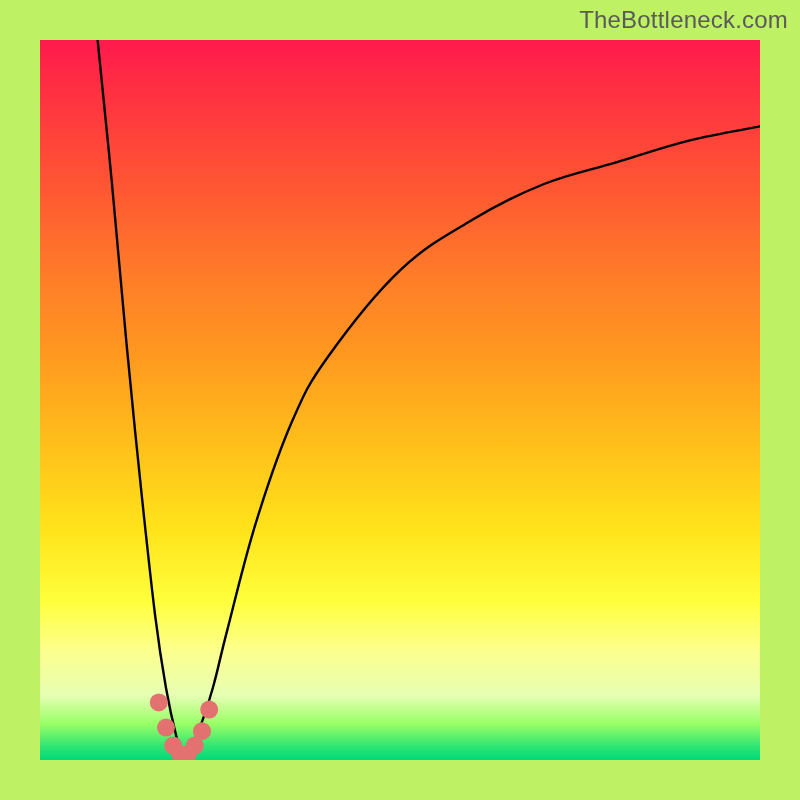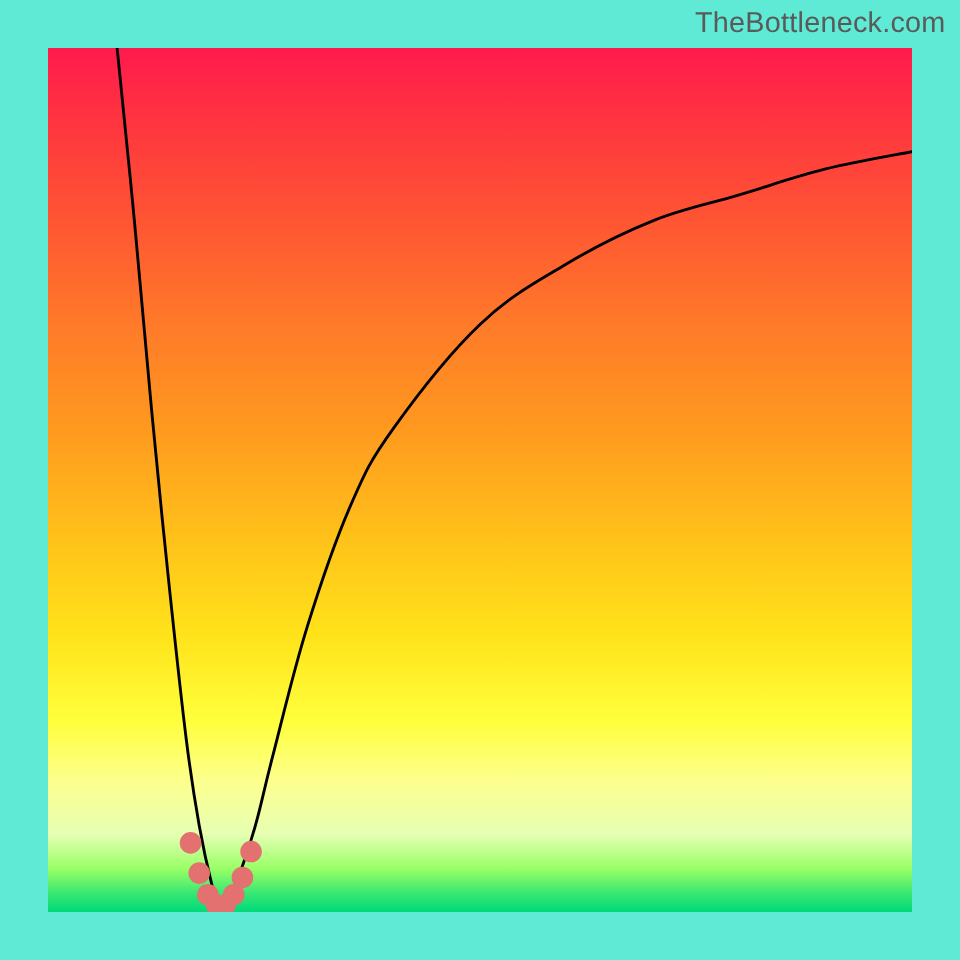--- a/index.html
+++ b/index.html
@@ -9,21 +9,21 @@
     height: 800px;
     background: #000;
     overflow: hidden;
   }
   .frame {
     position: absolute;
     top: 0;
     left: 0;
     width: 800px;
     height: 800px;
-    background: #5eead4;
+    background: #bef264;
   }
   .plot {
     position: absolute;
     top: 40px;
     left: 40px;
     width: 720px;
     height: 720px;
     background: linear-gradient(to bottom,
       #ff1a4d 0%,
       #ff3340 8%,

